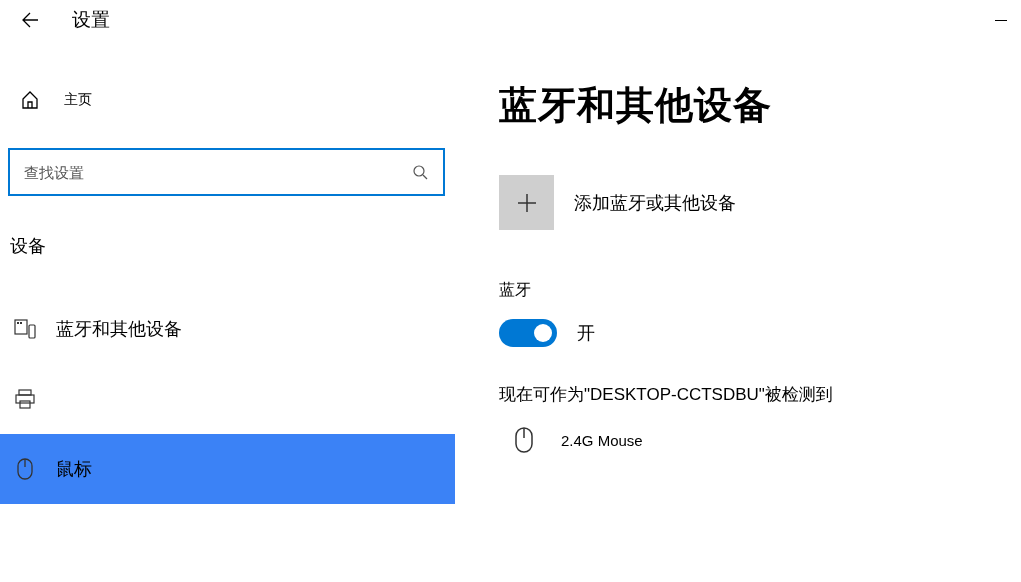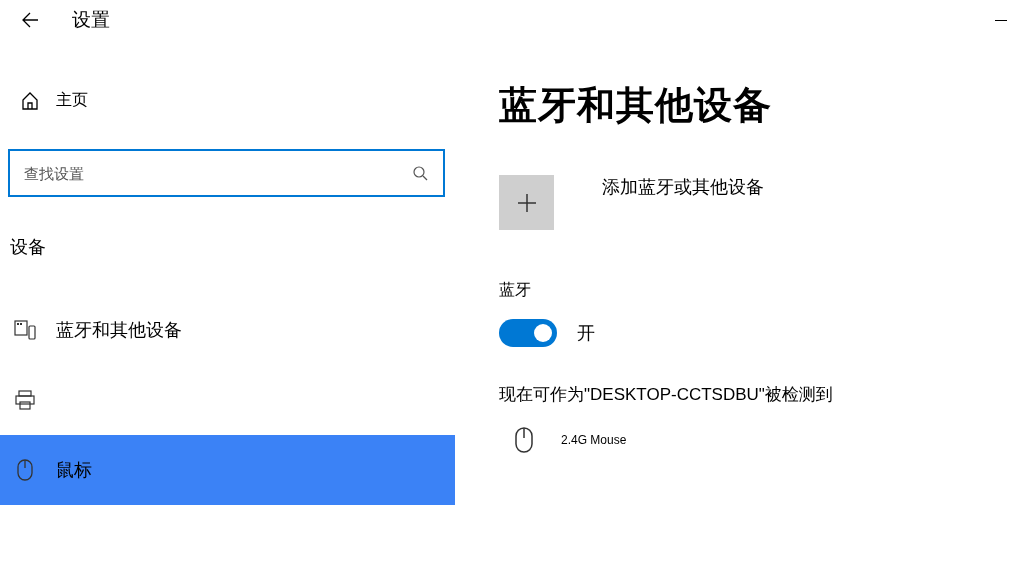--- a/index.html
+++ b/index.html
@@ -63,22 +63,22 @@
       padding: 10px 0 10px 14px;
       margin-top: 40px;
       cursor: pointer;
     }
     .home-row .icon-slot {
       width: 32px;
       display: flex;
       justify-content: center;
     }
     .home-row .label {
-      margin-left: 10px;
-      font-size: 16px;
+      margin-left: 18px;
+      font-size: 14px;
     }
     .search-wrap {
       padding: 0 10px 0 8px;
       margin-top: 28px;
     }
     .search-box {
       border: 2px solid #0078d4;
       height: 48px;
       display: flex;
       align-items: center;
@@ -136,24 +136,23 @@
       padding: 40px 0 0 44px;
       overflow: hidden;
     }
     .page-title {
       font-size: 38px;
       font-weight: 600;
       letter-spacing: 1px;
     }
     .add-device {
       display: flex;
-      align-items: flex-start;
+      align-items: center;
       margin-top: 44px;
       cursor: pointer;
-      gap: 28px;
     }
     .plus-box {
       width: 55px;
       height: 55px;
       background: #cfcfcf;
       display: flex;
       align-items: center;
       justify-content: center;
     }
     .plus-box svg line { stroke: #333; stroke-width: 1.5; }
@@ -205,21 +204,21 @@
       margin-top: 20px;
       padding-left: 10px;
     }
     .device-icon {
       width: 30px;
       display: flex;
       justify-content: center;
     }
     .device-label {
       margin-left: 22px;
-      font-size: 12px;
+      font-size: 15px;
     }
   </style>
 </head>
 <body>
 
 <div class="titlebar">
   <div class="back-btn">
     <svg width="18" height="18" viewBox="0 0 18 18">
       <path d="M9 2 L2 9 L9 16 M2 9 L17 9" stroke="#000" stroke-width="1.3" fill="none"></path>
     </svg>

